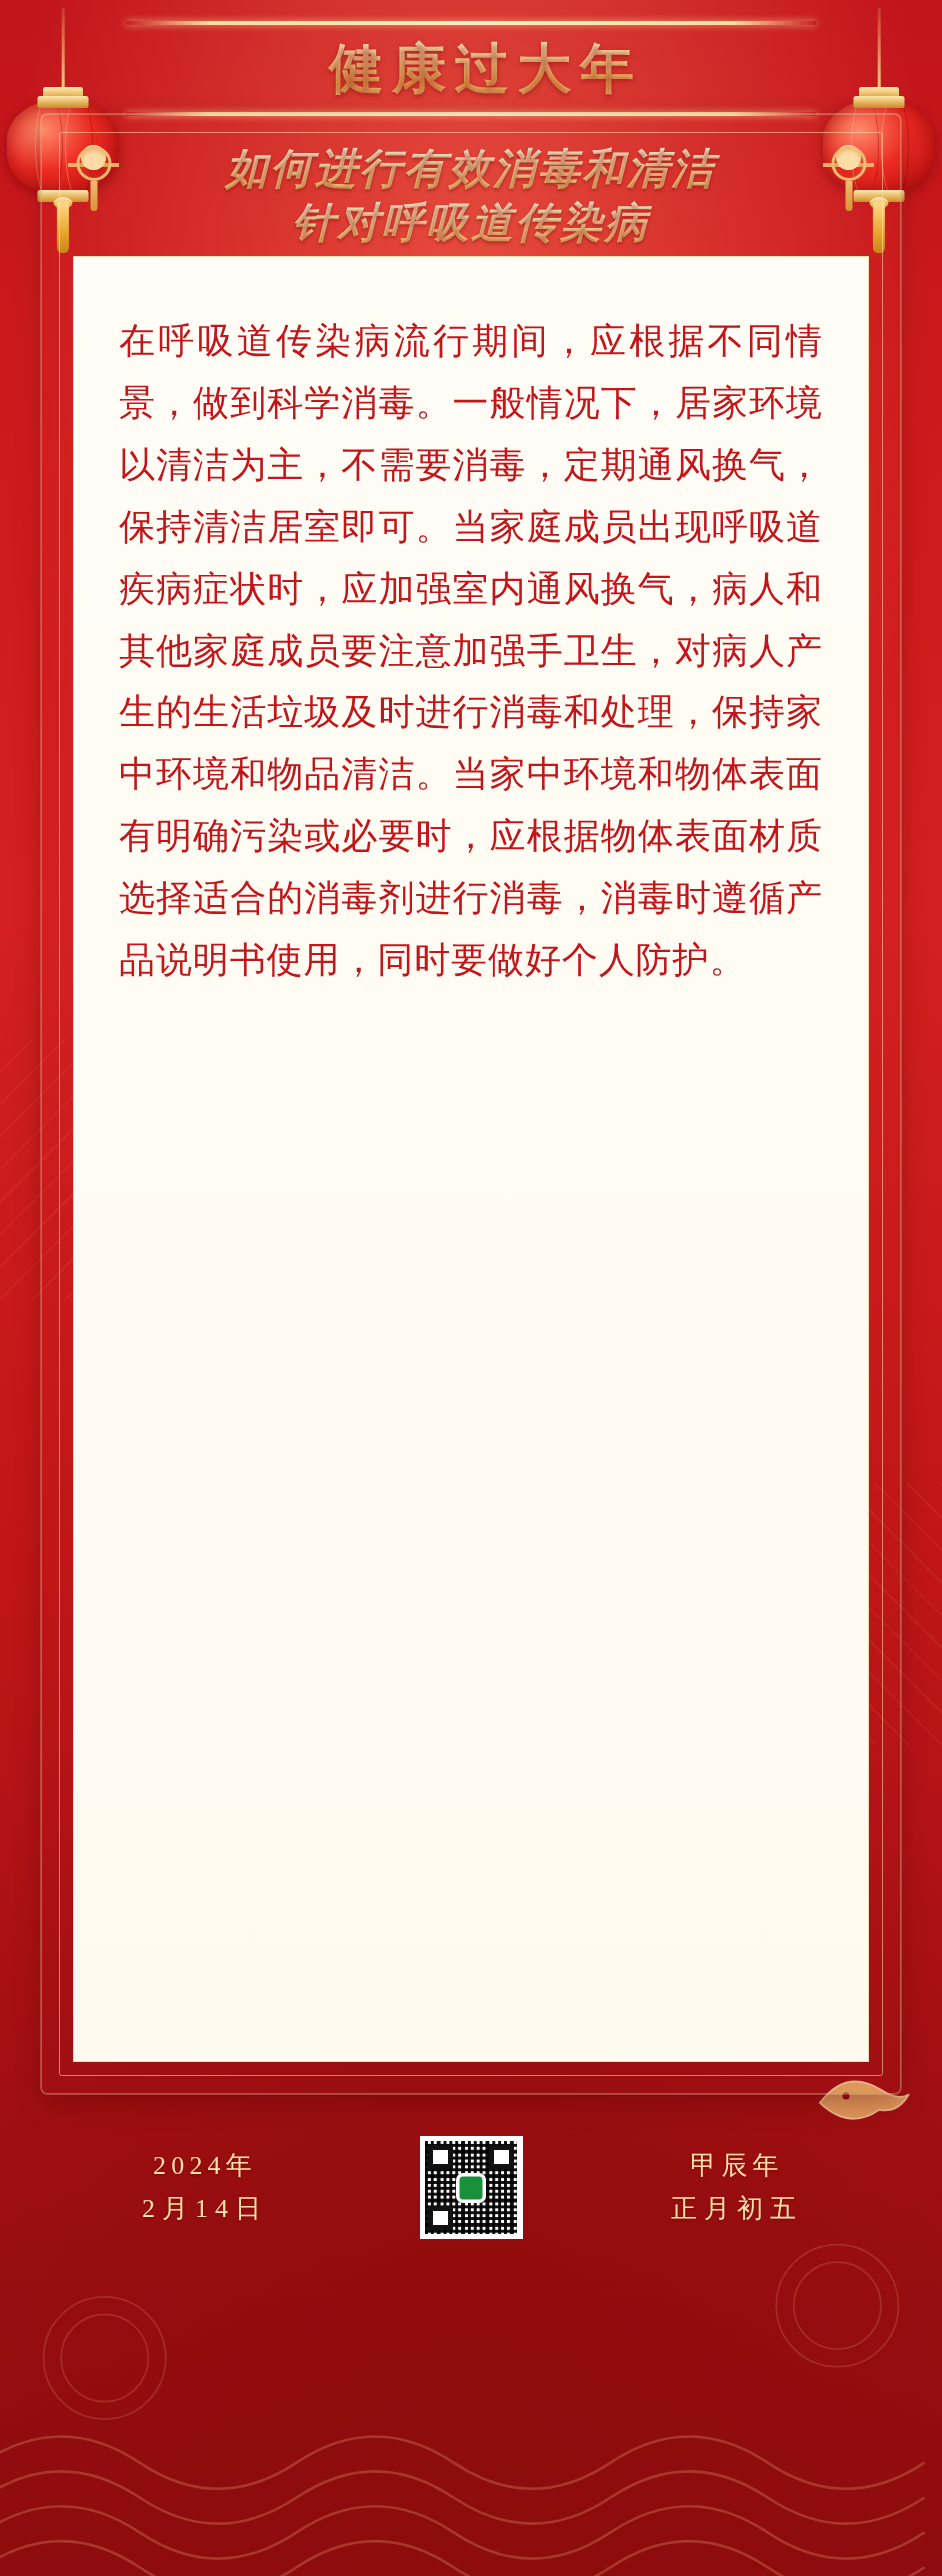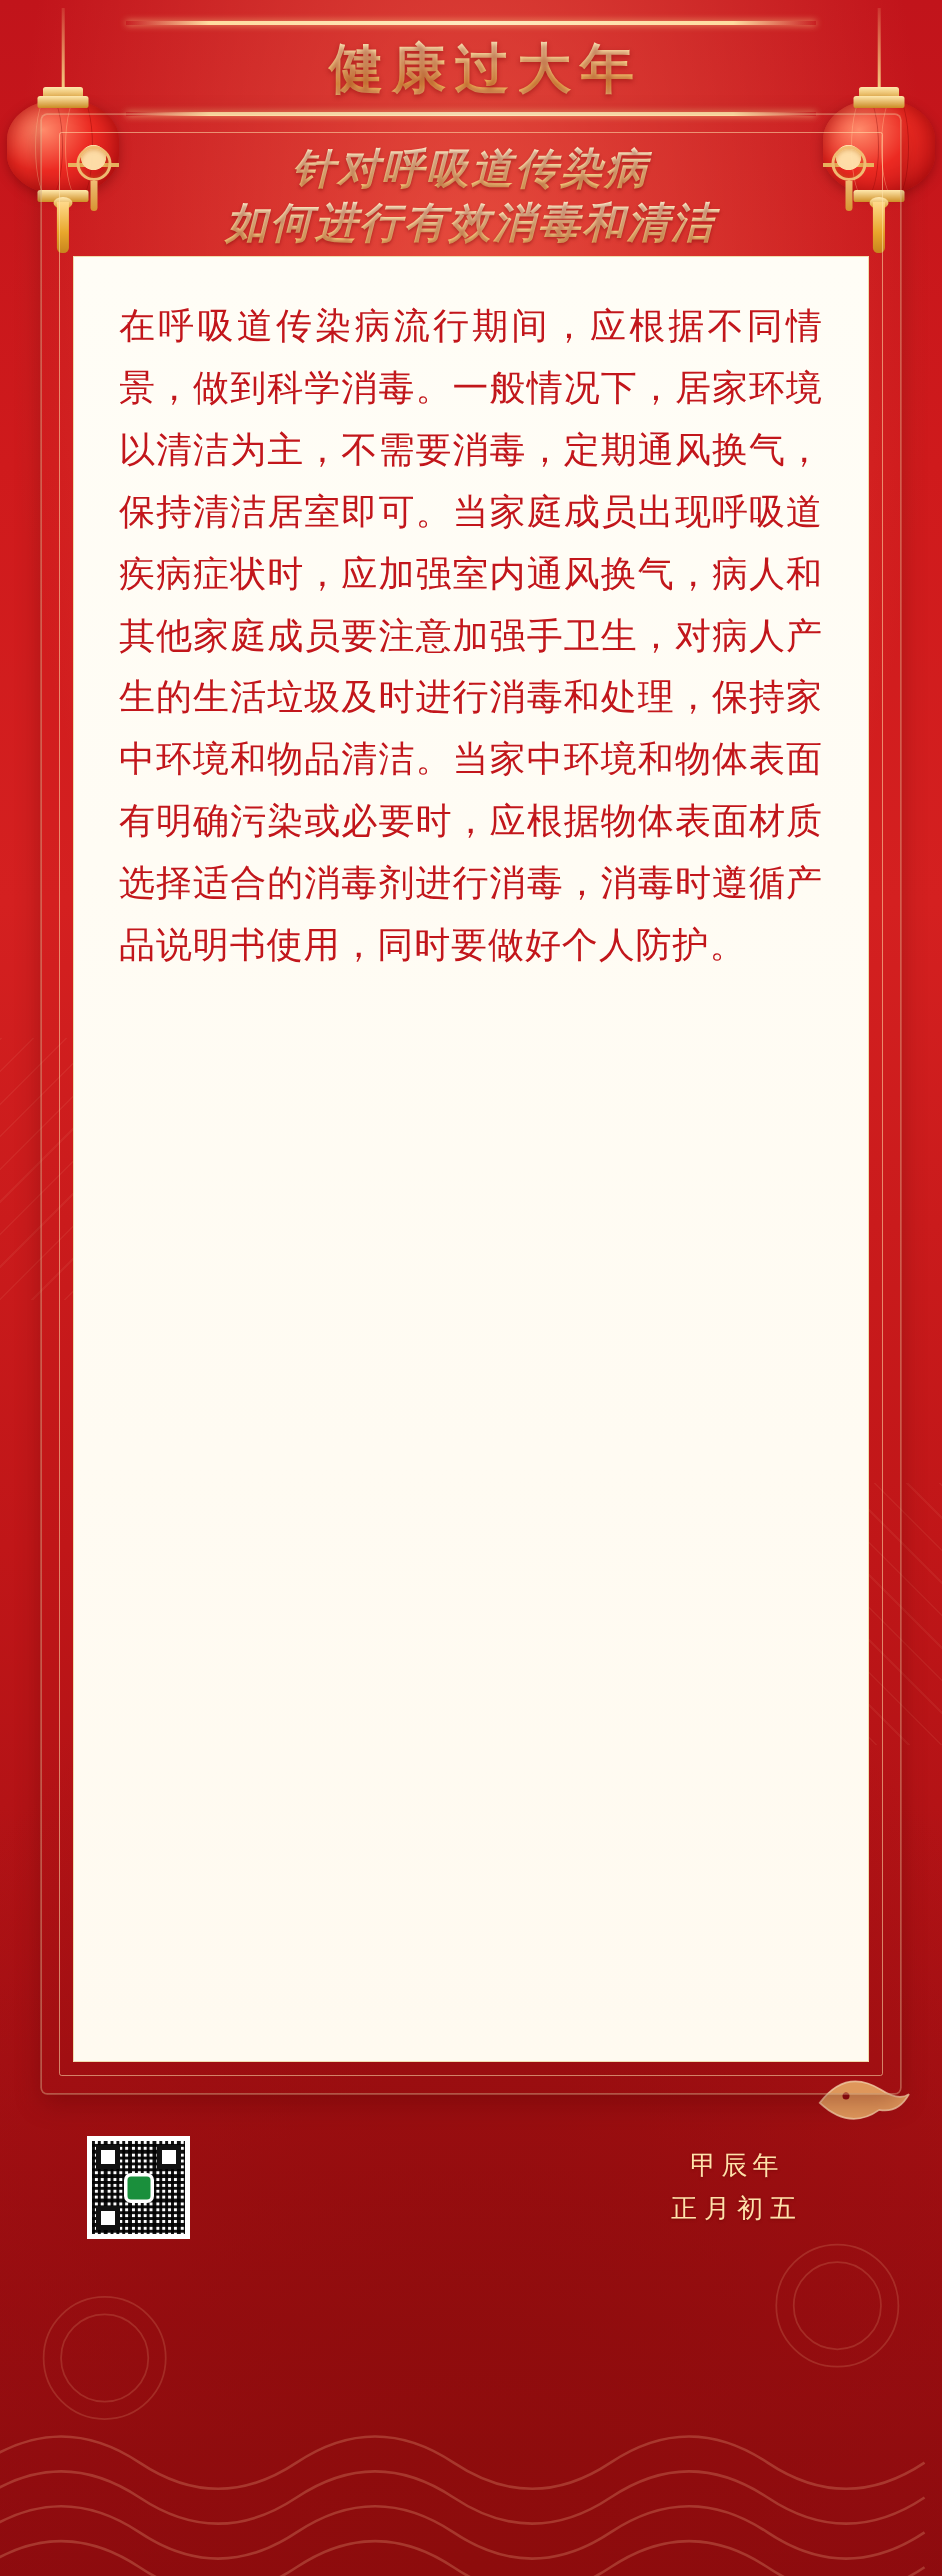--- a/index.html
+++ b/index.html
@@ -191,21 +191,21 @@
   }
   .ornament.left { left: 21px; }
   .ornament.right { right: 21px; }
 
   
   .content-panel {
     position: absolute;
     left: 26px; right: 26px; top: 136px; bottom: 26px;
     background: linear-gradient(180deg, #fffdf6 0%, #fffaf0 100%);
     border: 0.9px solid #f0dcae;
-    padding: 38px 45px;
+    padding: 53px 45px;
     overflow: hidden;
   }
   .para {
     color: #c2161b;
     font-size: 36px;
     line-height: 1.72;
     letter-spacing: 0.9px;
     text-align: justify;
     font-weight: 500;
     font-family: "Liberation Sans", sans-serif;
@@ -333,31 +333,35 @@
   <div class="ornament left">
     <div class="ring"></div>
     <div class="drop"></div>
   </div>
   <div class="ornament right">
     <div class="ring"></div>
     <div class="drop"></div>
   </div>
 
   <div class="subtitle-wrap">
+    <div class="subtitle-line">如何进行有效消毒和清洁</div>
     <div class="subtitle-line">针对呼吸道传染病</div>
-    <div class="subtitle-line">如何进行有效消毒和清洁</div>
   </div>
 
   <div class="content-panel">
     <p class="para">在呼吸道传染病流行期间，应根据不同情景，做到科学消毒。一般情况下，居家环境以清洁为主，不需要消毒，定期通风换气，保持清洁居室即可。当家庭成员出现呼吸道疾病症状时，应加强室内通风换气，病人和其他家庭成员要注意加强手卫生，对病人产生的生活垃圾及时进行消毒和处理，保持家中环境和物品清洁。当家中环境和物体表面有明确污染或必要时，应根据物体表面材质选择适合的消毒剂进行消毒，消毒时遵循产品说明书使用，同时要做好个人防护。</p>
   </div>
 </div>
 
 <div class="footer">
   <div class="footer-inner">
+    <div class="date-block">
+      <div class="l1">2024年</div>
+      <div class="l2">2月14日</div>
+    </div>
 
     <div class="qr">
       <div class="qr-img">
         <span class="eye tl"></span>
         <span class="eye tr"></span>
         <span class="eye bl"></span>
         <span class="center-dot"></span>
       </div>
     </div>
 

